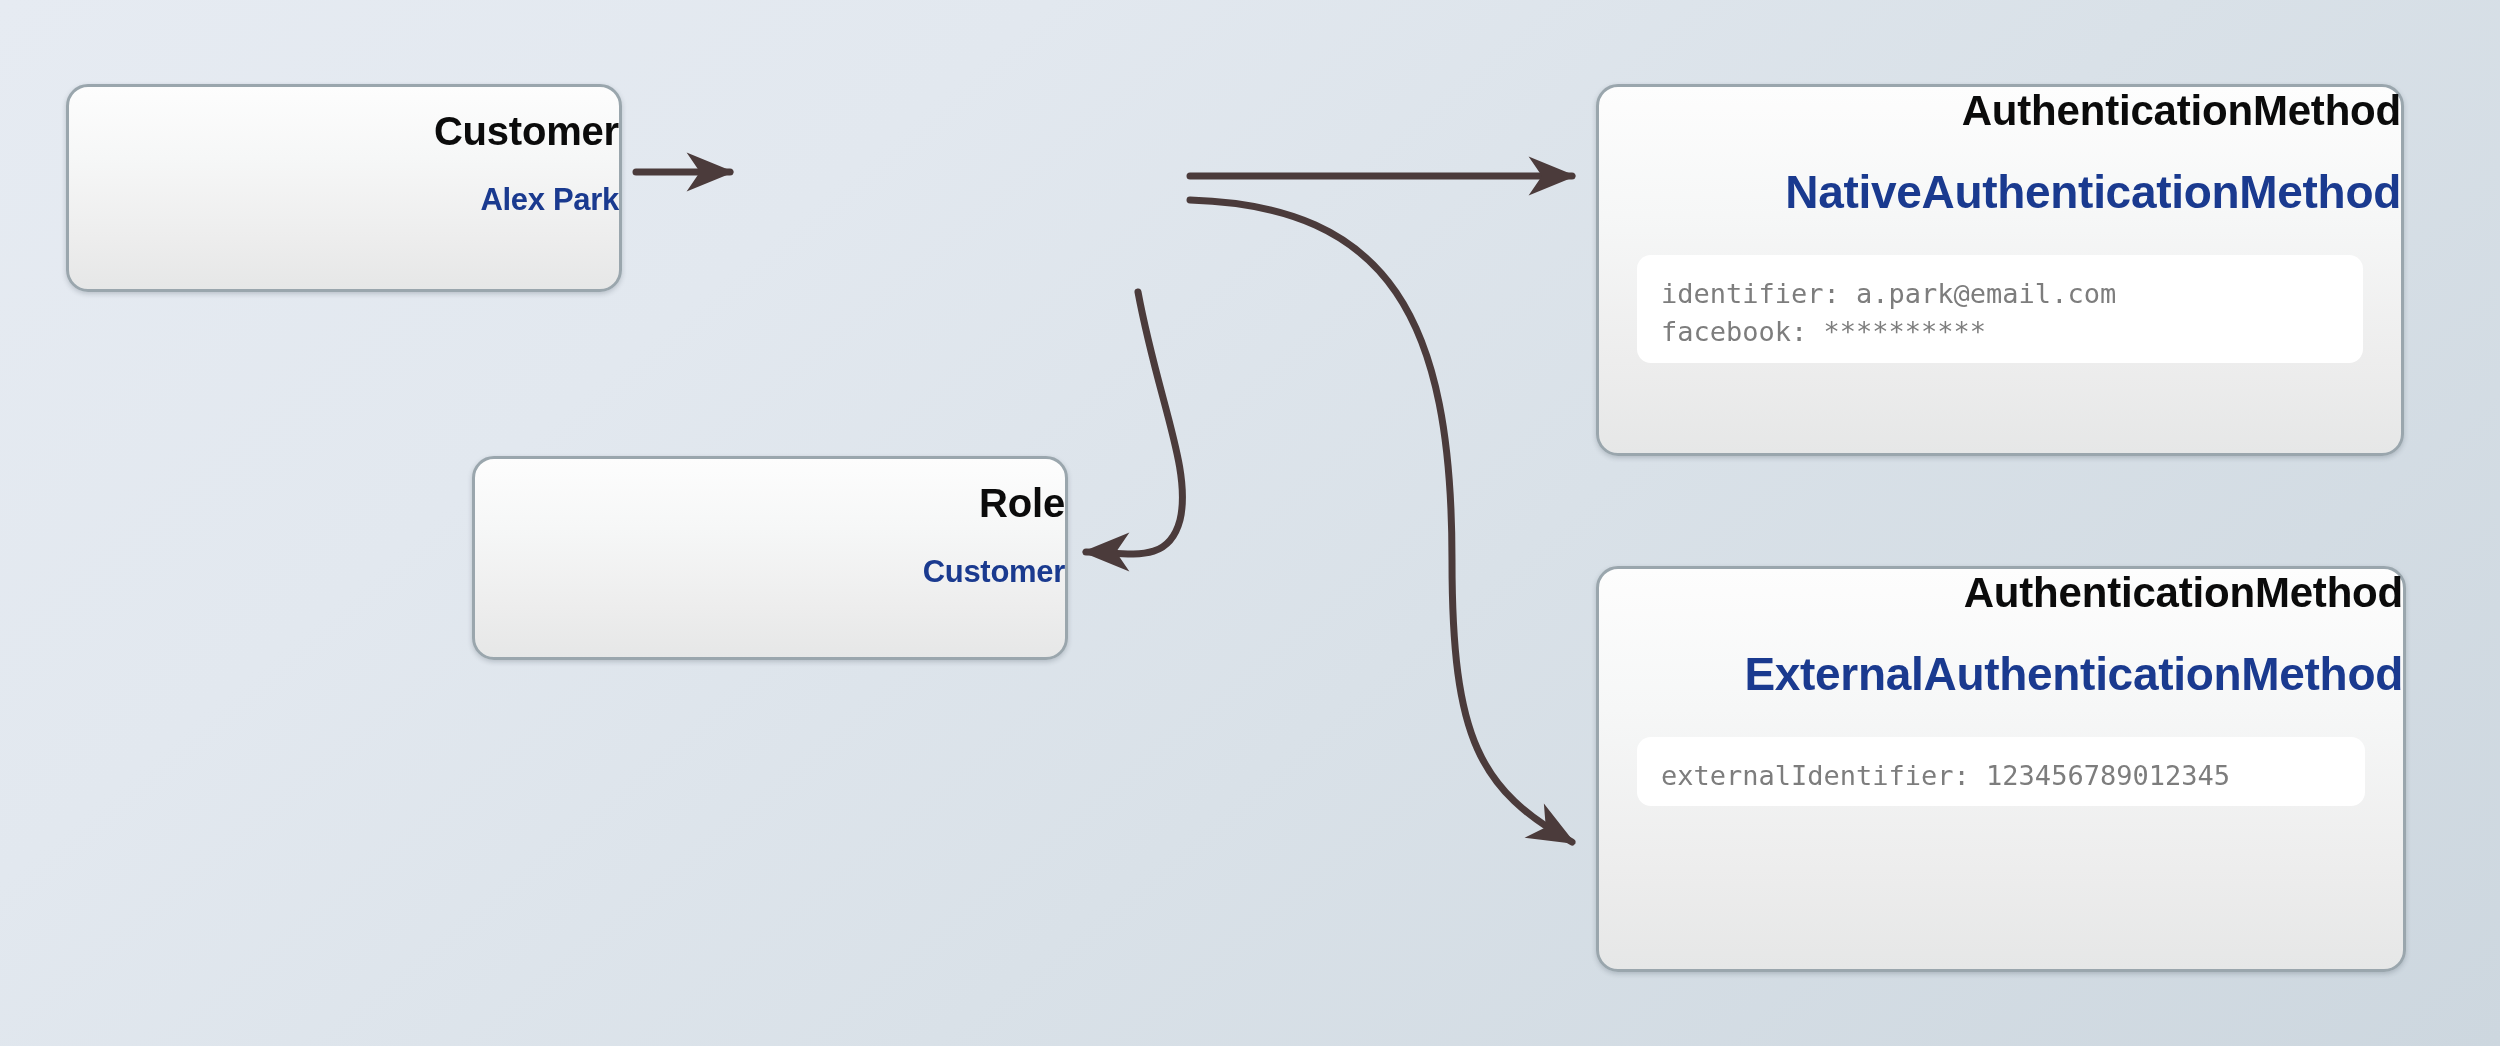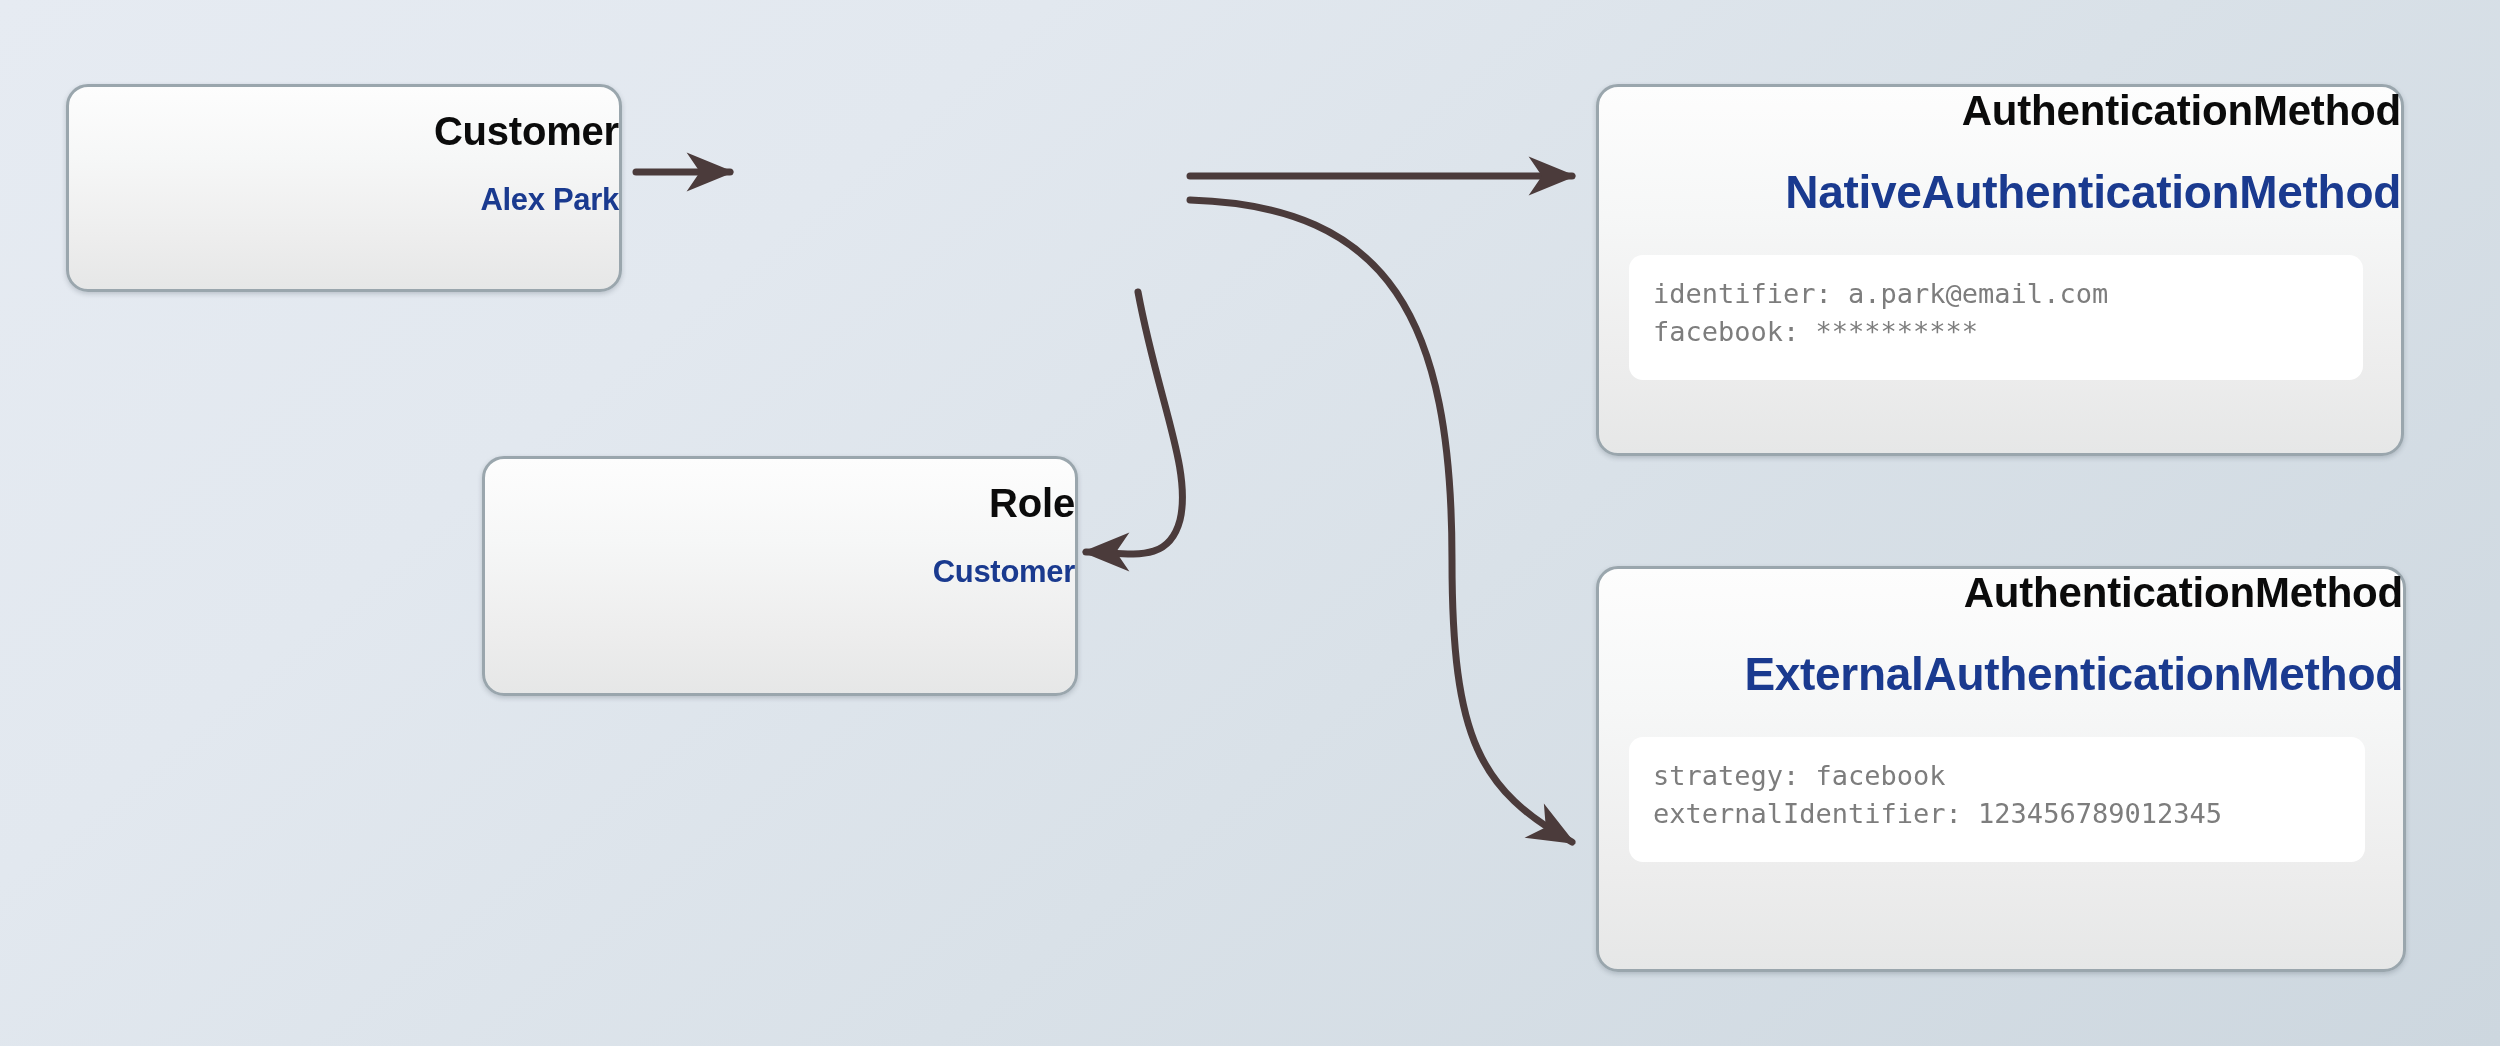--- a/index.html
+++ b/index.html
@@ -71,38 +71,38 @@
   
   .node.card .node-type {
     font-size: 42px;
   }
   .node.card .node-value {
     font-size: 46px;
     margin-top: 30px;
   }
   .attrs {
     align-self: stretch;
-    margin: 36px 38px 0 30px;
+    margin: 36px 38px 0 38px;
     background: #ffffff;
     border-radius: 14px;
-    padding: 20px 24px 28px 24px;
+    padding: 20px 24px 11px 24px;
     box-sizing: border-box;
   }
   .attr-line {
     font-family: "DejaVu Sans Mono", "Liberation Mono", monospace;
     font-size: 27px;
     color: #7d7d7d;
     line-height: 1.42;
     white-space: pre;
   }
 
   
   #node-customer { left: 66px;   top: 84px;  width: 556px; height: 208px; }
   #node-user     { left: 748px;  top: 84px;  width: 440px; height: 208px; }
-  #node-role     { left: 482px;  top: 456px; width: 596px; height: 240px; }
+  #node-role     { left: 472px;  top: 456px; width: 596px; height: 204px; }
   #node-native   { left: 1596px; top: 84px;  width: 808px; height: 372px; }
   #node-external { left: 1596px; top: 566px; width: 810px; height: 406px; }
 </style>
 </head>
 <body>
 
 <div id="canvas">
 
   <svg id="edges" viewBox="0 0 2500 1046" width="2500" height="1046">
     <defs>
@@ -137,18 +137,17 @@
     <div class="attrs">
       <div class="attr-line">identifier: a.park@email.com</div>
       <div class="attr-line">facebook: **********</div>
     </div>
   </div>
 
   <div class="node card" id="node-external">
     <div class="node-type">AuthenticationMethod</div>
     <div class="node-value">ExternalAuthenticationMethod</div>
     <div class="attrs">
-      <div class="attr-line">strategy: facebook</div>
       <div class="attr-line">externalIdentifier: 123456789012345</div>
     </div>
   </div>
 
 </div>
 
 </body></html>

